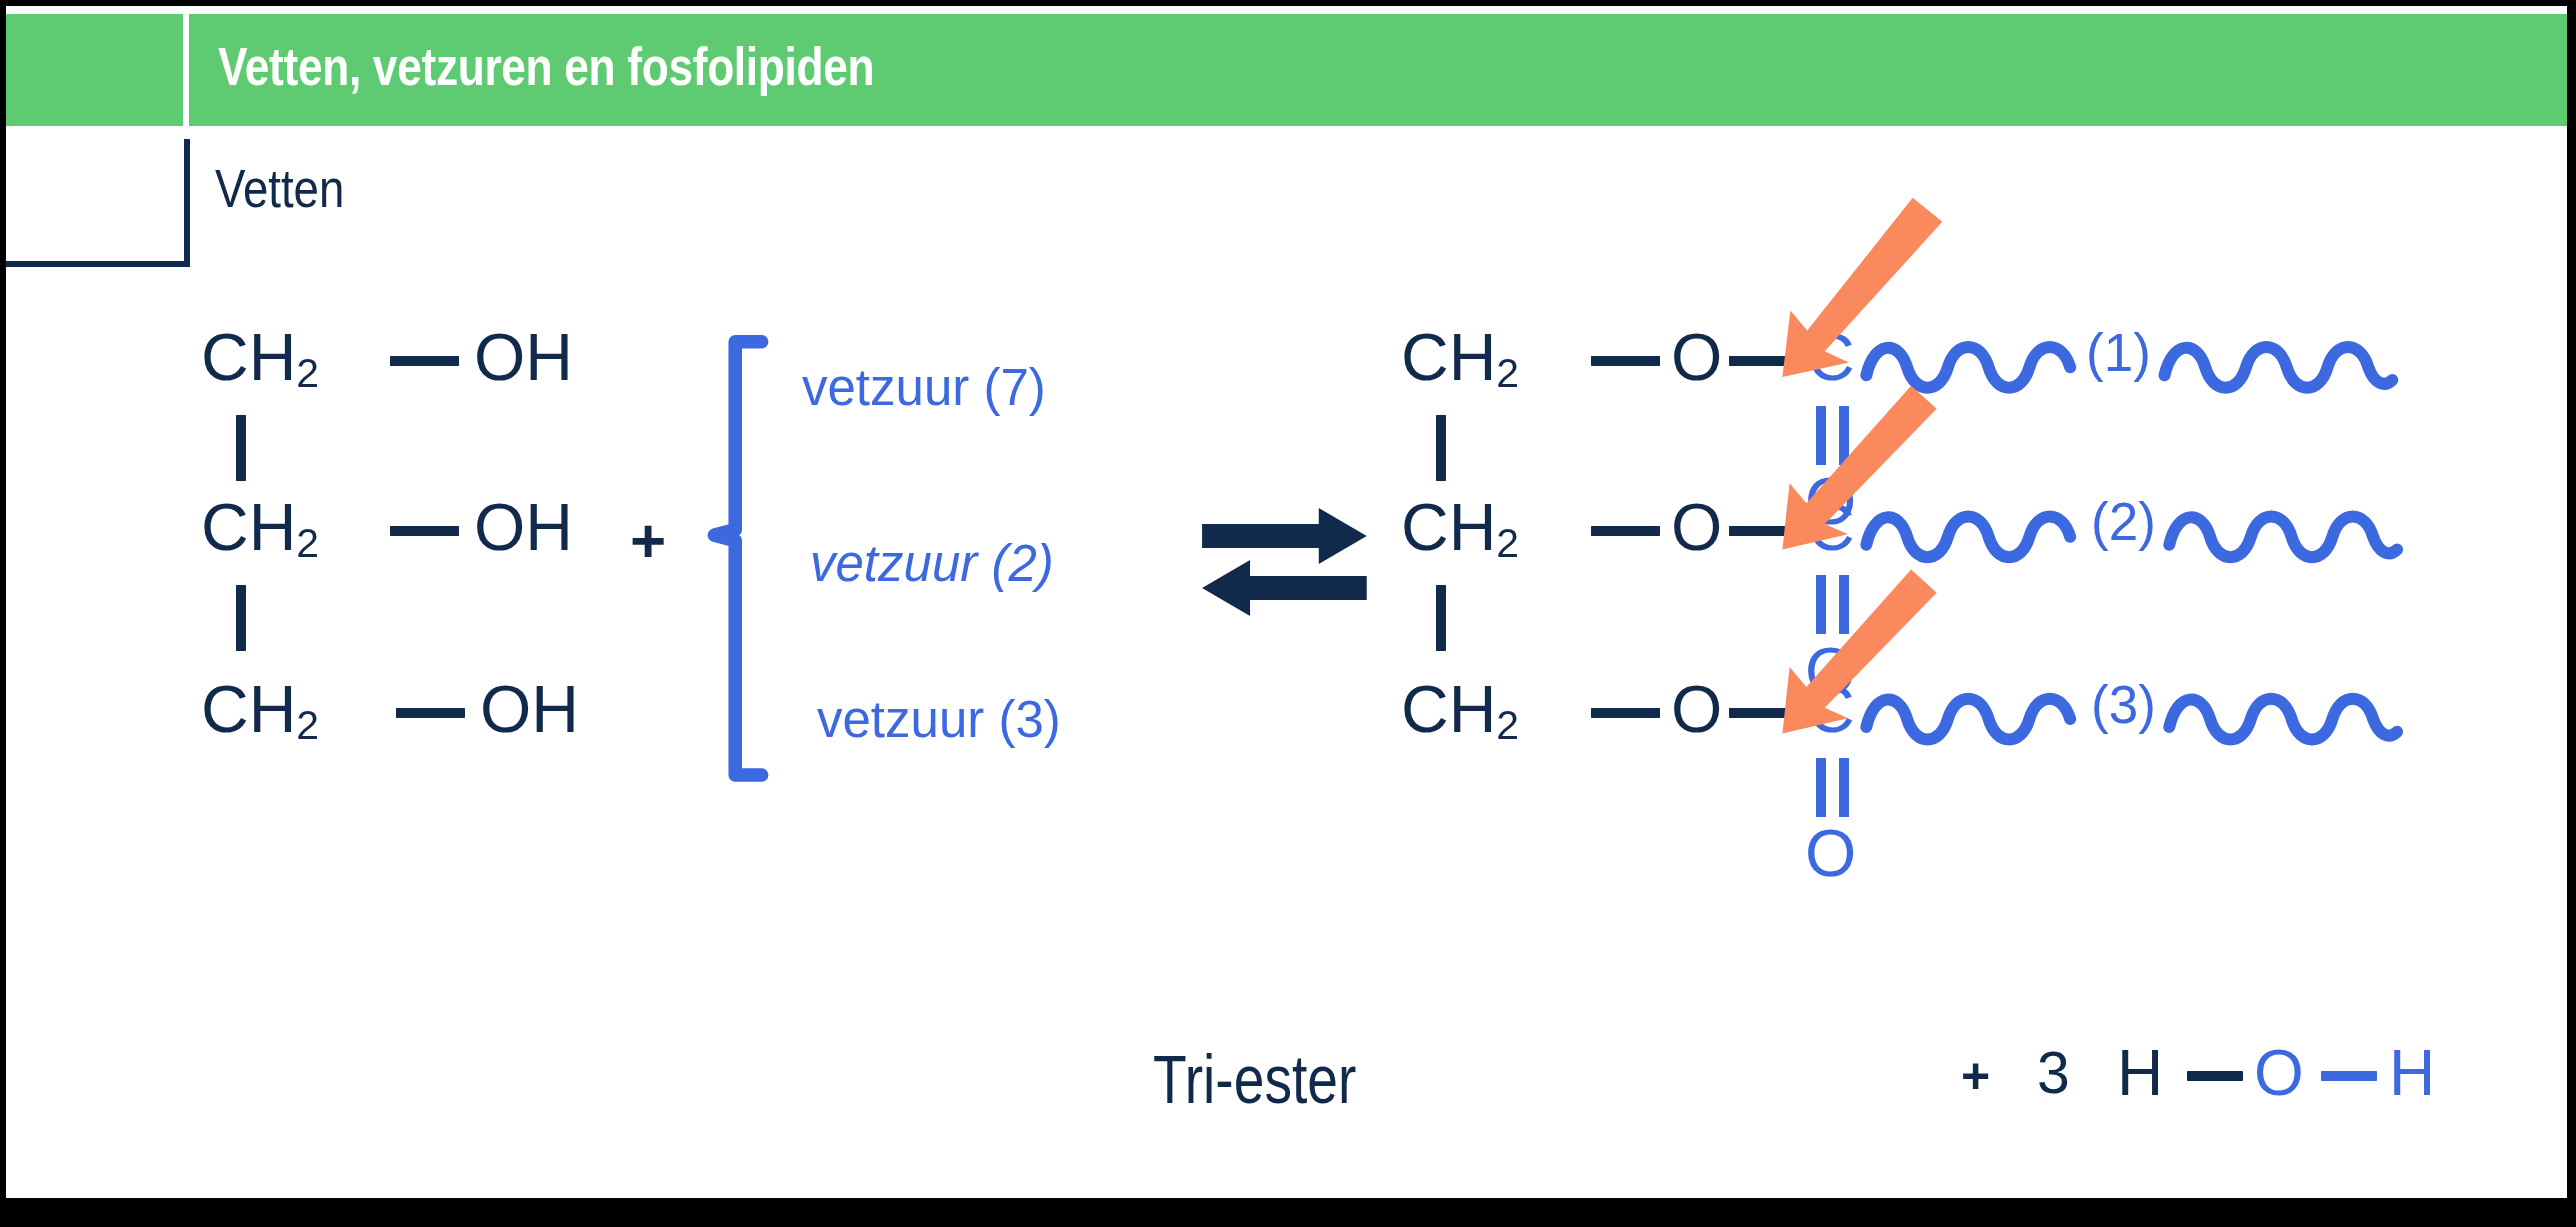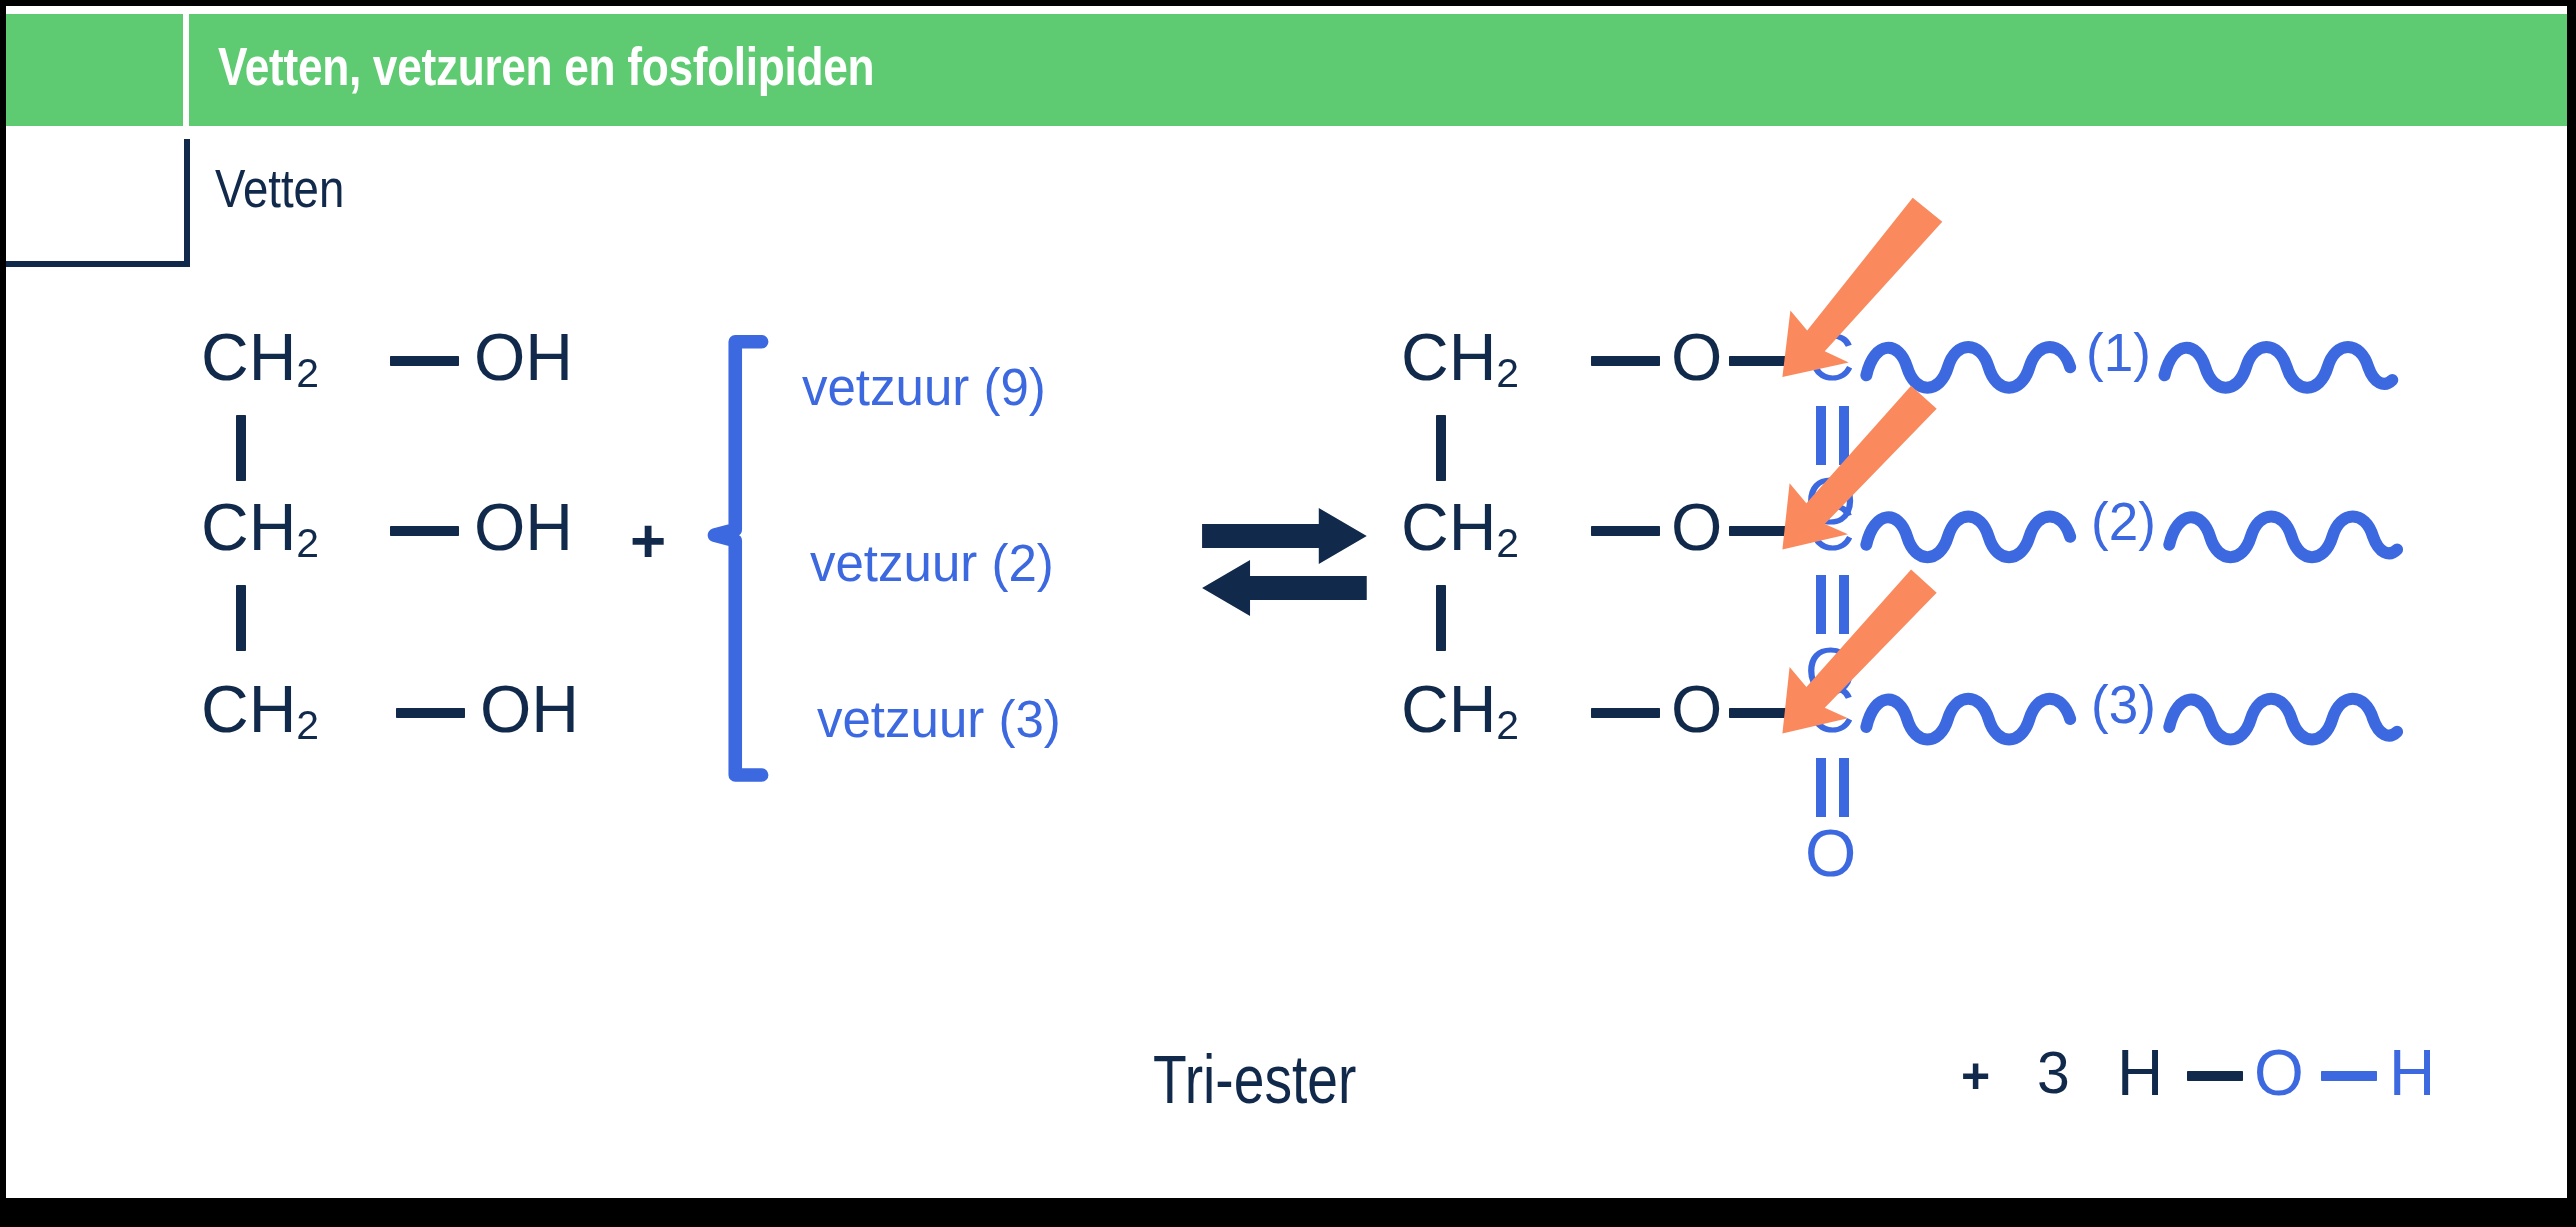--- a/index.html
+++ b/index.html
@@ -208,22 +208,22 @@
   </div>
 
   <div class="plus" style="left:624px; top:504px;">+</div>
 
   <div>
     <svg class="overlay" viewBox="0 0 3222 1535">
 
       <path d="M 945 420 L 912 420 L 912 655 L 886 662 L 912 669 L 912 962 L 945 962" fill="none" stroke="#3c68e0" stroke-width="17" stroke-linecap="round" stroke-linejoin="round"></path>
     </svg>
 
-    <div class="vz" style="left:796px; top:356px;">vetzuur (9)</div>
-    <div class="vz" style="left:804px; top:532px;">vetzuur (2)</div>
+    <div class="vz" style="left:796px; top:356px;">vetzuur (7)</div>
+    <div class="vz" style="left:804px; top:532px;font-style:italic;">vetzuur (2)</div>
     <div class="vz" style="left:811px; top:688px;">vetzuur (3)</div>
   </div>
 
   <svg class="overlay" viewBox="0 0 3222 1535">
 
     <path d="M 1496 648 L 1642 648 L 1642 628 L 1702 663 L 1642 698 L 1642 678 L 1496 678 Z" fill="#11294a"></path>
 
     <path d="M 1702 713 L 1556 713 L 1556 693 L 1496 728 L 1556 763 L 1556 743 L 1702 743 Z" fill="#11294a"></path>
   </svg>
 

